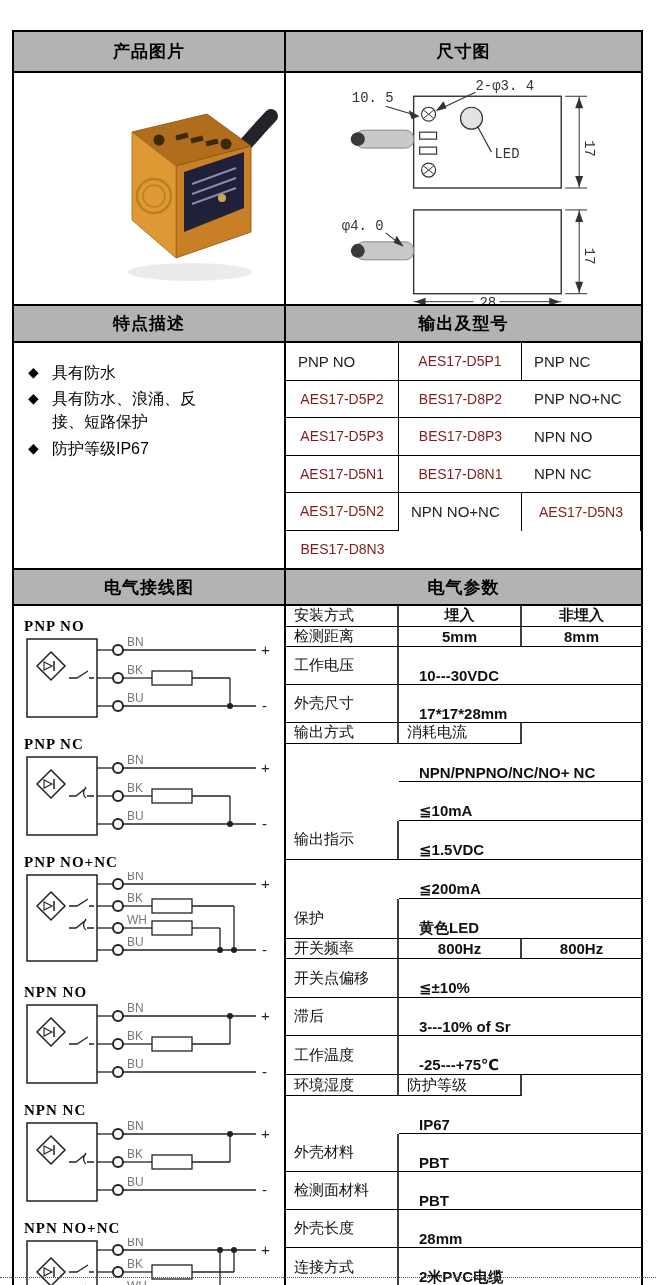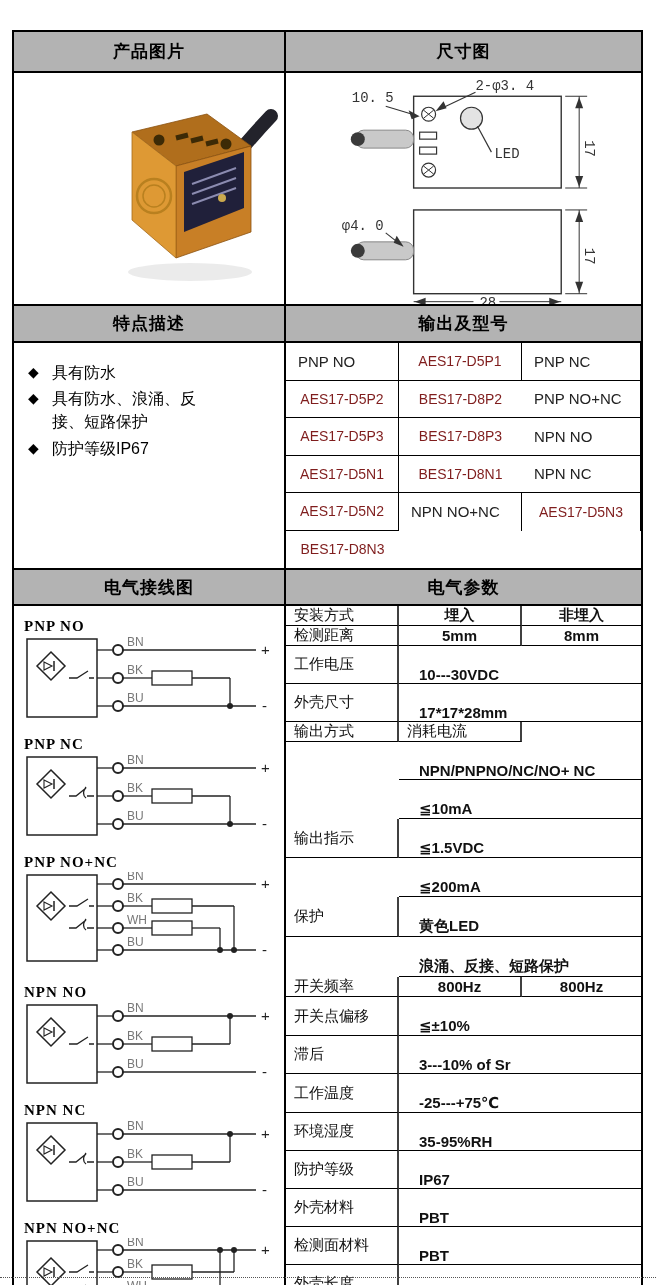--- a/index.html
+++ b/index.html
@@ -354,32 +354,30 @@
         <div class="pcell pval span">17*17*28mm</div>
         <div class="pcell plabel">输出方式</div>
         <div class="pcell plabel">消耗电流</div>
         <div class="pcell pval span">NPN/PNPNO/NC/NO+ NC</div>
         <div class="pcell pval span">≦10mA</div>
         <div class="pcell plabel">输出指示</div>
         <div class="pcell pval span">≦1.5VDC</div>
         <div class="pcell pval span">≦200mA</div>
         <div class="pcell plabel">保护</div>
         <div class="pcell pval span">黄色LED</div>
-        <div class="pcell pval span">浪涌、反接、短路保护</div>
         <div class="pcell plabel">开关频率</div>
         <div class="pcell pval half c2">800Hz</div>
         <div class="pcell pval half c3">800Hz</div>
         <div class="pcell plabel">开关点偏移</div>
         <div class="pcell pval span">≦±10%</div>
         <div class="pcell plabel">滞后</div>
         <div class="pcell pval span">3---10% of Sr</div>
         <div class="pcell plabel">工作温度</div>
         <div class="pcell pval span">-25---+75℃</div>
         <div class="pcell plabel">环境湿度</div>
-        <div class="pcell pval span">35-95%RH</div>
         <div class="pcell plabel">防护等级</div>
         <div class="pcell pval span">IP67</div>
         <div class="pcell plabel">外壳材料</div>
         <div class="pcell pval span">PBT</div>
         <div class="pcell plabel">检测面材料</div>
         <div class="pcell pval span">PBT</div>
         <div class="pcell plabel">外壳长度</div>
         <div class="pcell pval span">28mm</div>
         <div class="pcell plabel lastrow">连接方式</div>
         <div class="pcell pval span lastrow">2米PVC电缆</div>

